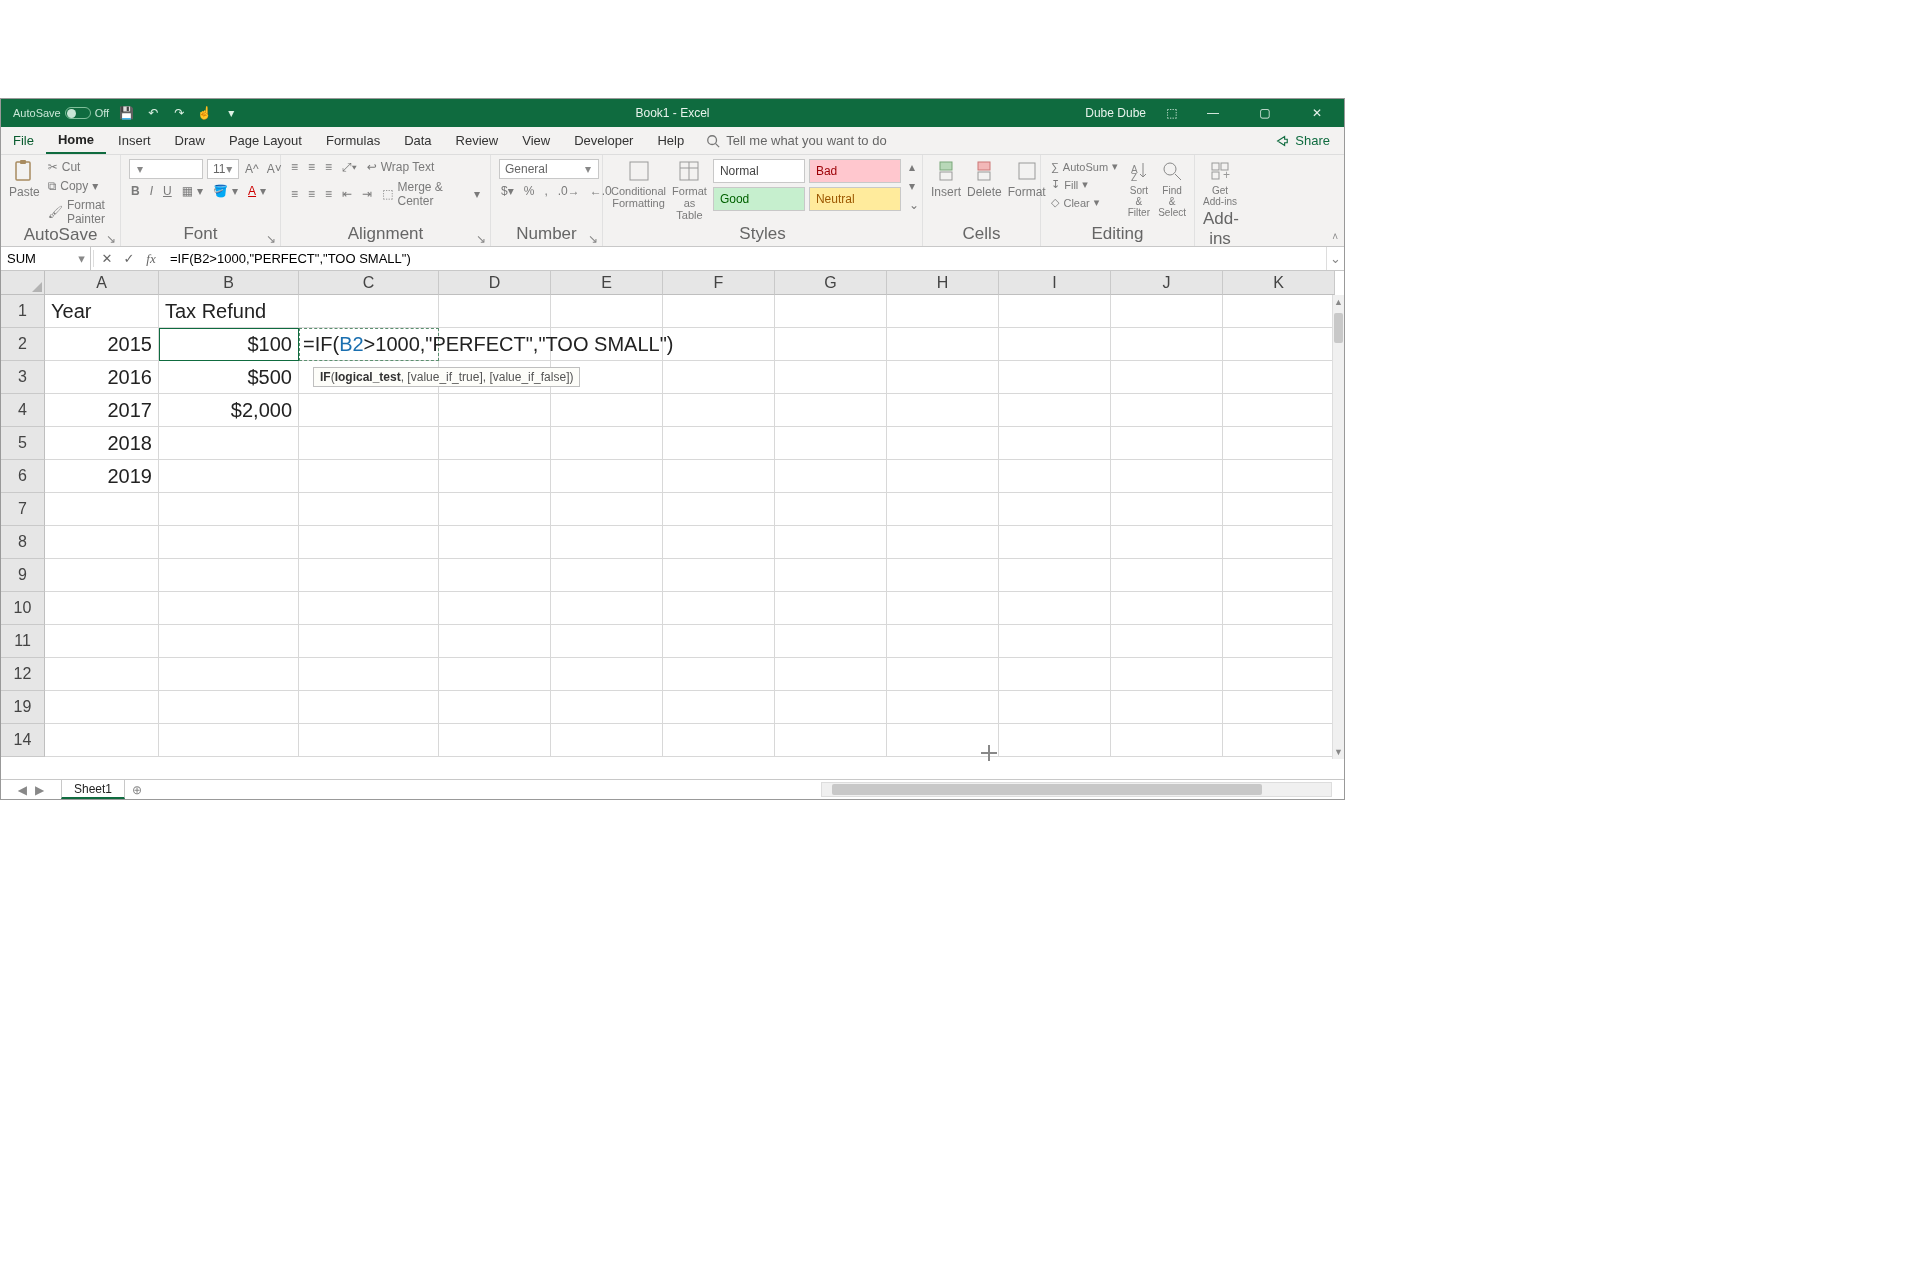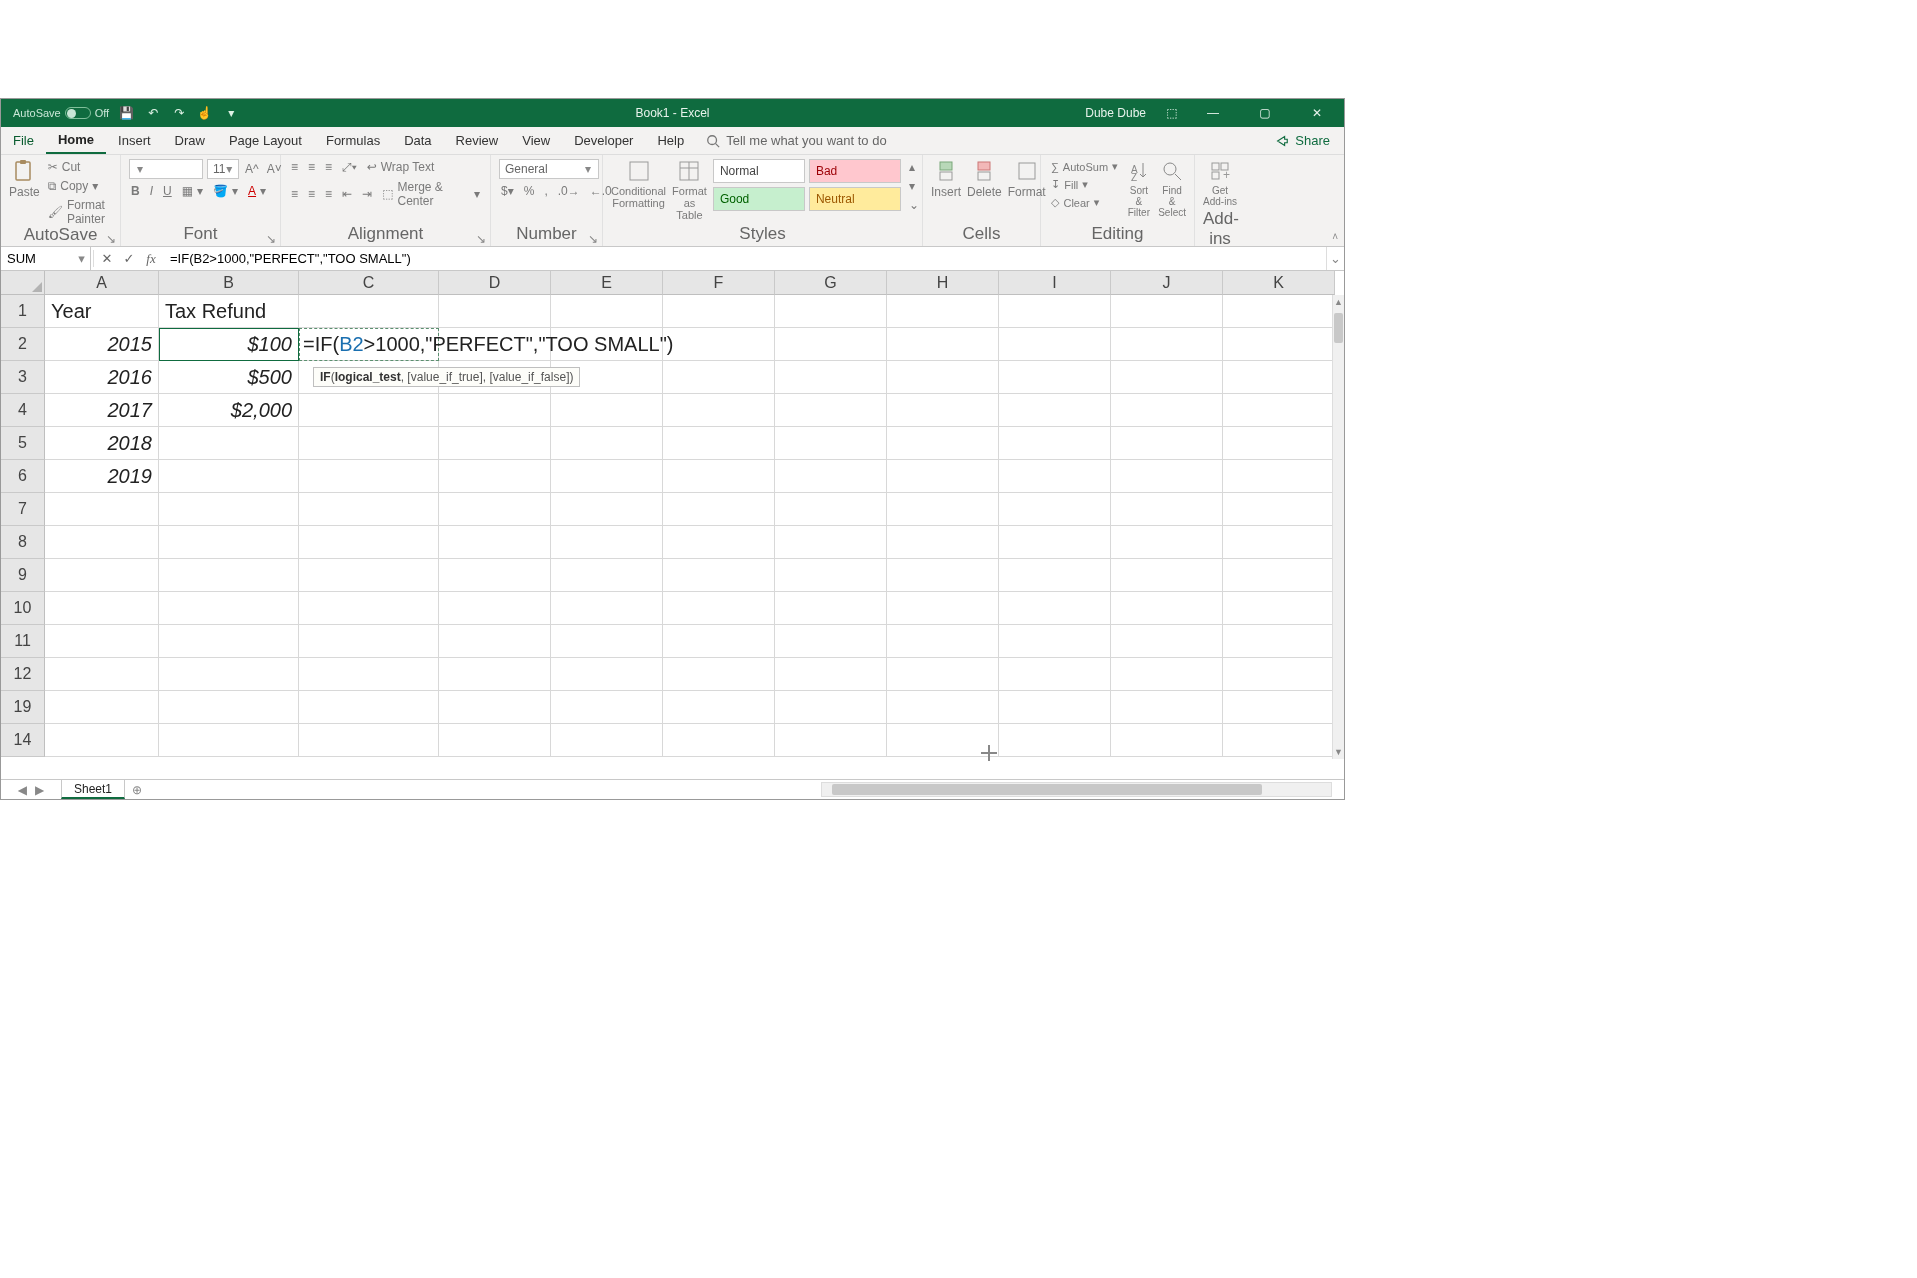--- a/index.html
+++ b/index.html
@@ -63,21 +63,21 @@
   .gridwrap { flex: 1; display: flex; position: relative; overflow: hidden; }
   .corner { width: 44px; height: 24px; background: #e6e6e6; border-right: 1px solid #bfbfbf; border-bottom: 1px solid #bfbfbf; position: absolute; left: 0; top: 0; display: flex; align-items: center; justify-content: center; }
   .corner::after { content: ""; position: absolute; right: 2px; bottom: 2px; width: 0; height: 0; border-left: 10px solid transparent; border-bottom: 10px solid #b3b3b3; }
   .colhdrs { position: absolute; left: 44px; top: 0; height: 24px; display: flex; }
   .colhdr { background: #e6e6e6; border-right: 1px solid #c9c9c9; border-bottom: 1px solid #bfbfbf; display: flex; align-items: center; justify-content: center; font-size: 16px; color: #444; }
   .rowhdrs { position: absolute; left: 0; top: 24px; width: 44px; display: flex; flex-direction: column; }
   .rowhdr { background: #e6e6e6; border-bottom: 1px solid #c9c9c9; border-right: 1px solid #bfbfbf; display: flex; align-items: center; justify-content: center; font-size: 16px; color: #444; }
   .cells { position: absolute; left: 44px; top: 24px; }
   .cell { position: absolute; border-right: 1px solid #d8d8d8; border-bottom: 1px solid #d8d8d8; font-size: 20px; color: #222; display: flex; align-items: center; padding: 0 6px; }
   .cell.hdrcell { font-size: 20px; }
-  .cell.right { justify-content: flex-end; font-style: italic; }
+  .cell.right { justify-content: flex-end; }
   .cell.left { justify-content: flex-start; }
 
   .sel-b2 { position: absolute; border: 1.6px solid #0f6b3f; pointer-events: none; }
   .sel-c2 { position: absolute; border: 1px dashed #5b8f6f; pointer-events: none; }
 
   .tooltip { position: absolute; background: #fdfdf9; border: 1px solid #bfbfbf; font-size: 12px; color: #555; padding: 2px 6px; white-space: nowrap; }
   .tooltip b { font-weight: 700; color: #333; }
 
   .formula-overlay { position: absolute; font-size: 20px; color: #222; white-space: nowrap; pointer-events: none; }
   .formula-overlay .ref { color: #1a6fb0; }

